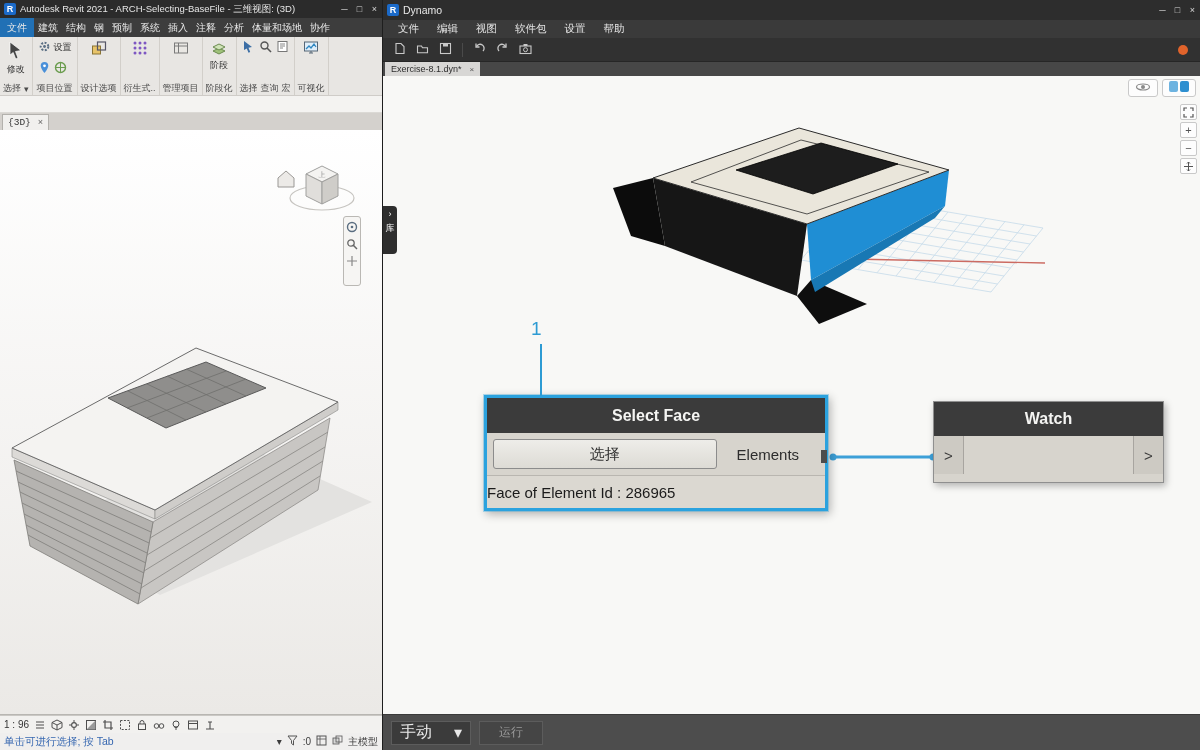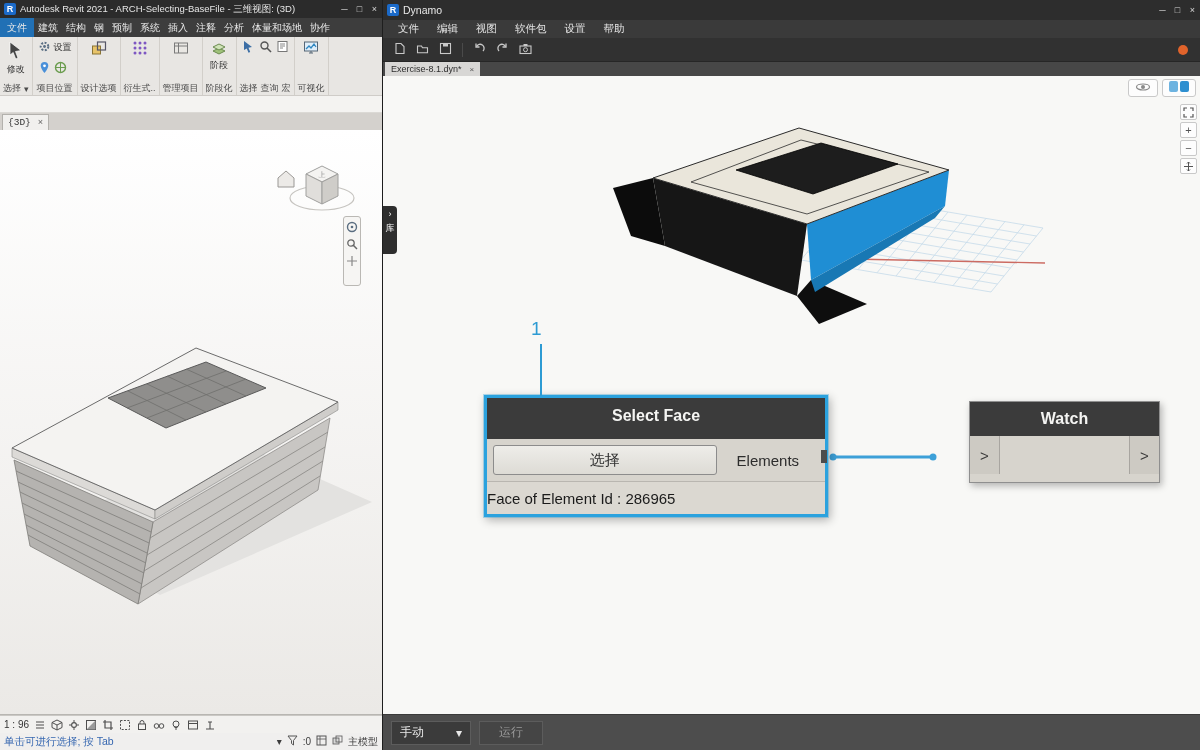--- a/index.html
+++ b/index.html
@@ -55,39 +55,39 @@
   .geo1 { right:42px; width:30px; }
   .geo2 { right:4px; width:34px; gap:2px; }
   .zoomcol { position:absolute; right:3px; top:28px; width:17px; display:flex; flex-direction:column; gap:2px; z-index:2; }
   .zbtn { height:16px; background:#fdfdfd; border:1px solid #c9c9c9; border-radius:2px; display:flex; align-items:center; justify-content:center; font-size:11px; color:#555; }
   .ann-num { position:absolute; left:148px; top:242px; font-size:19px; color:#2d9bd3; z-index:3; }
   .ann-line { position:absolute; left:157px; top:268px; width:2px; height:52px; background:#2d9bd3; z-index:3; }
   .node { position:absolute; background:#d7d4cd; border:1px solid #8f8f8f; box-shadow:2px 3px 7px rgba(0,0,0,.28); z-index:2; }
   .node.selected { border:3px solid #2ba2de; box-shadow:0 0 0 1px rgba(43,162,222,.35), 2px 3px 9px rgba(0,0,0,.3); }
   .node-header { background:#3b3b3b; color:#f4f4f2; font-weight:bold; text-align:center; }
   .sf { left:101px; top:319px; width:344px; }
-  .sf .node-header { height:41px; line-height:36px; font-size:16px; }
+  .sf .node-header { height:35px; line-height:36px; font-size:16px; }
   .sf-body { display:flex; align-items:center; padding:5px 6px; height:42px; background:#d7d4cd; }
   .sf-btn { flex:1.3; height:30px; background:linear-gradient(#eeede9,#dddbd5); border:1px solid #8c8c8c; border-radius:3px; font-size:15px; color:#333; display:flex; align-items:center; justify-content:center; }
   .sf-out { flex:0.6; text-align:center; font-size:15px; color:#2d2d2d; }
   .sf-footer { height:33px; border-top:1px solid #b9b6b0; background:#dbd8d1; font-size:15px; color:#1b1b1b; display:flex; align-items:center; padding:0 0; white-space:nowrap; }
   .nub { position:absolute; right:-2px; top:52px; width:6px; height:13px; background:#4c4c4c; }
-  .wn { left:550px; top:325px; width:191px; padding-bottom:8px;margin-left:36px; }
+  .wn { left:550px; top:325px; width:231px; padding-bottom:8px; }
   .wn .node-header { height:34px; line-height:34px; font-size:16px; }
   .w-ports { height:38px; display:flex; align-items:stretch; background:#d7d4cd; }
   .w-port { width:30px; display:flex; align-items:center; justify-content:center; font-size:15px; color:#3a3a3a; background:#cdcac3; }
   .w-port.in { border-right:1px solid #a8a5a0; }
   .w-port.out { border-left:1px solid #a8a5a0; margin-left:auto; }
   .w-list { position:relative; margin:6px 8px 0 14px; background:#dedbd4; border:1px solid #aeaba5; padding:5px 14px 7px 6px; font-family:"DejaVu Sans Mono",monospace; font-size:13px; color:#3e3e3e; }
   .w-line1 { display:flex; align-items:center; gap:6px; }
   .w-tri { width:0; height:0; border-left:8px solid transparent; border-bottom:8px solid #5a5a5a; }
   .w-line2 { padding-left:14px; margin-top:5px; white-space:nowrap; }
   .w-scroll { position:absolute; right:0; top:0; bottom:0; width:7px; background:#c6c3bc; border-left:1px solid #aeaba5; }
   .dy-runbar { height:36px; background:#4d4d4d; border-top:1px solid #3a3a3a; display:flex; align-items:center; gap:8px; padding-left:8px; }
-  .run-mode { width:80px; height:24px; background:#3b3b3b; border:1px solid #5c5c5c; color:#e8e8e8; font-size:12px; display:flex; align-items:center; justify-content:space-between; padding:0 8px; }
+  .run-mode { width:80px; height:24px; background:#3b3b3b; border:1px solid #5c5c5c; color:#e8e8e8; font-size:16px; display:flex; align-items:center; justify-content:space-between; padding:0 8px; }
   .run-btn { width:64px; height:24px; background:#454545; border:1px solid #5c5c5c; color:#9b9b9b; font-size:12px; display:flex; align-items:center; justify-content:center;text-align:center; }
 </style>
 </head>
 <body>
 
 <div class="screen">
 
   <div class="revit">
 
     <div class="rv-title">

